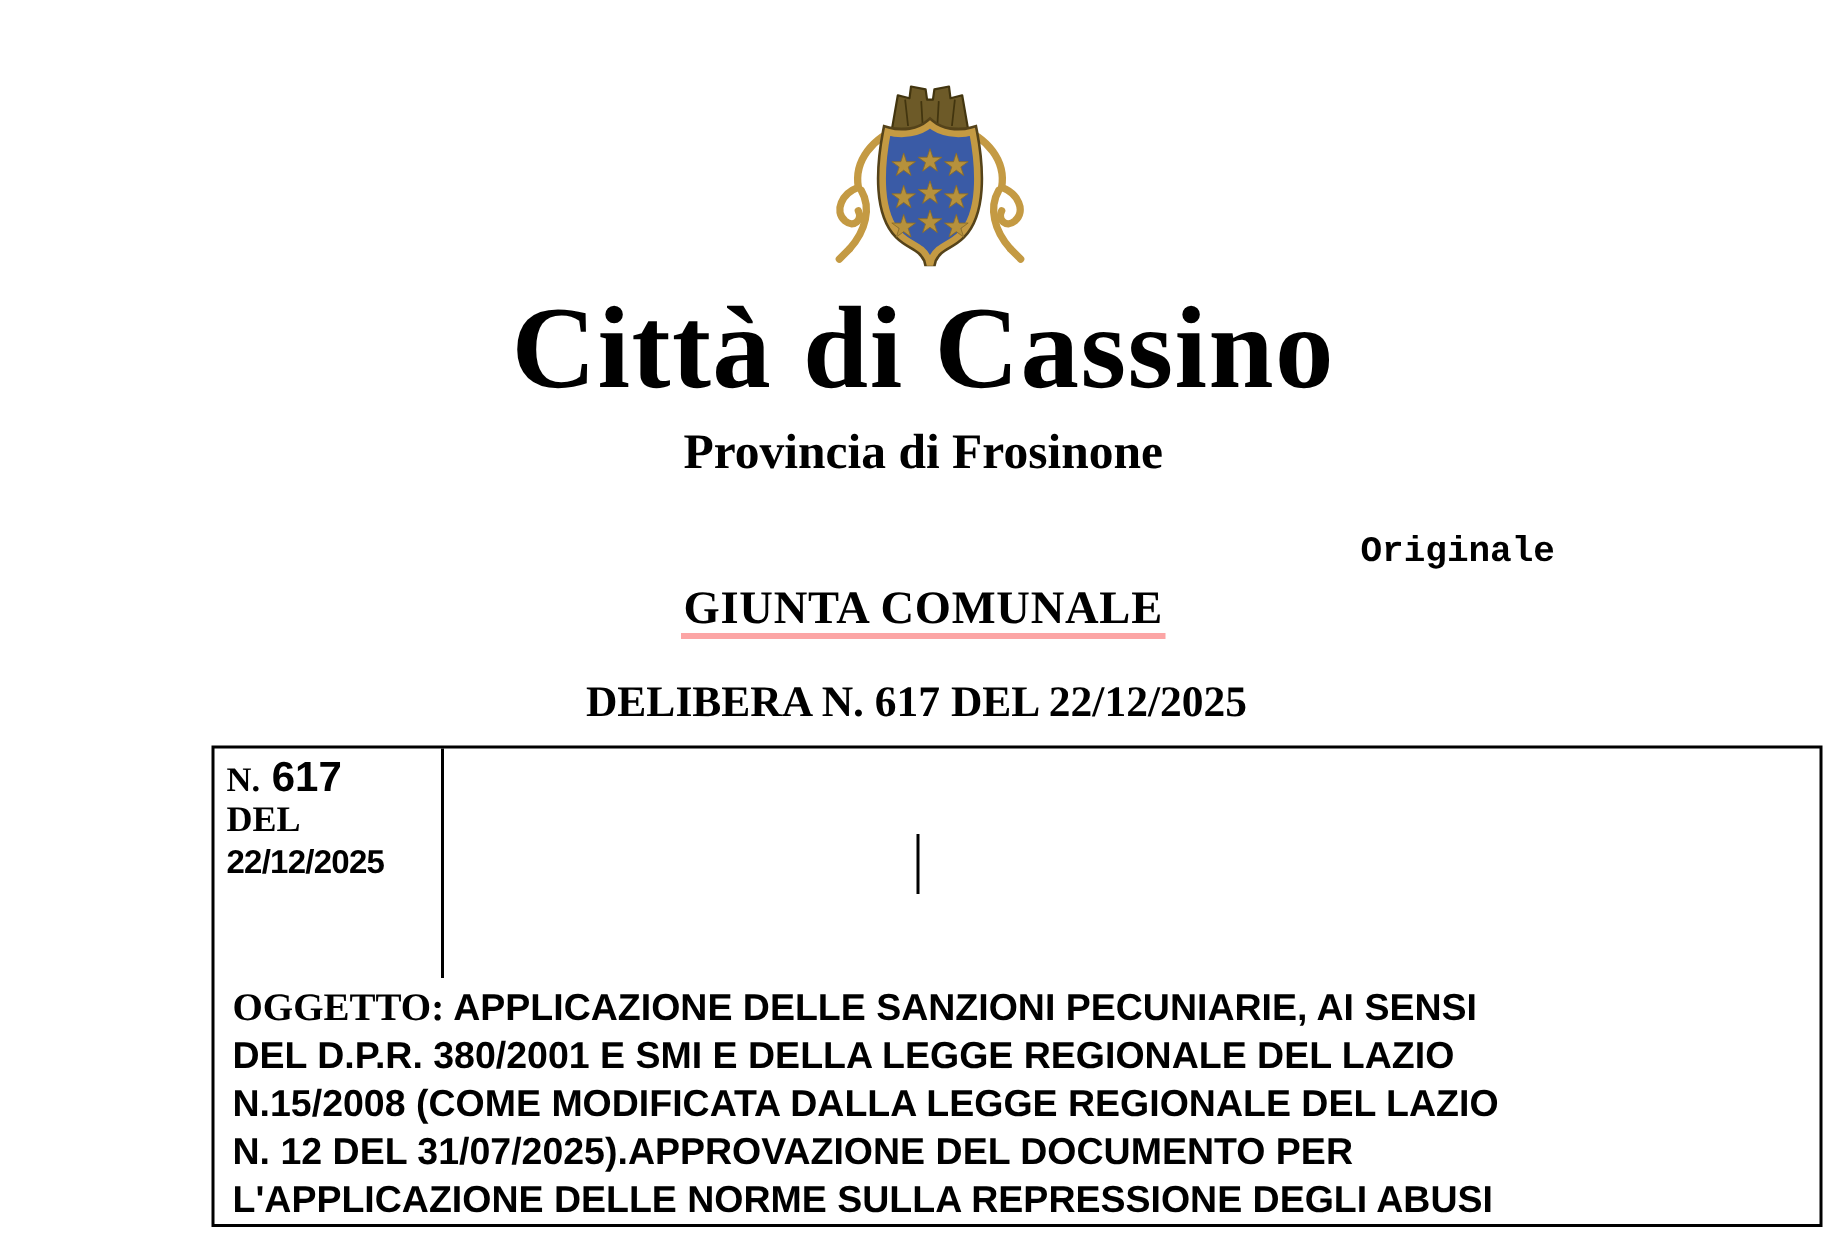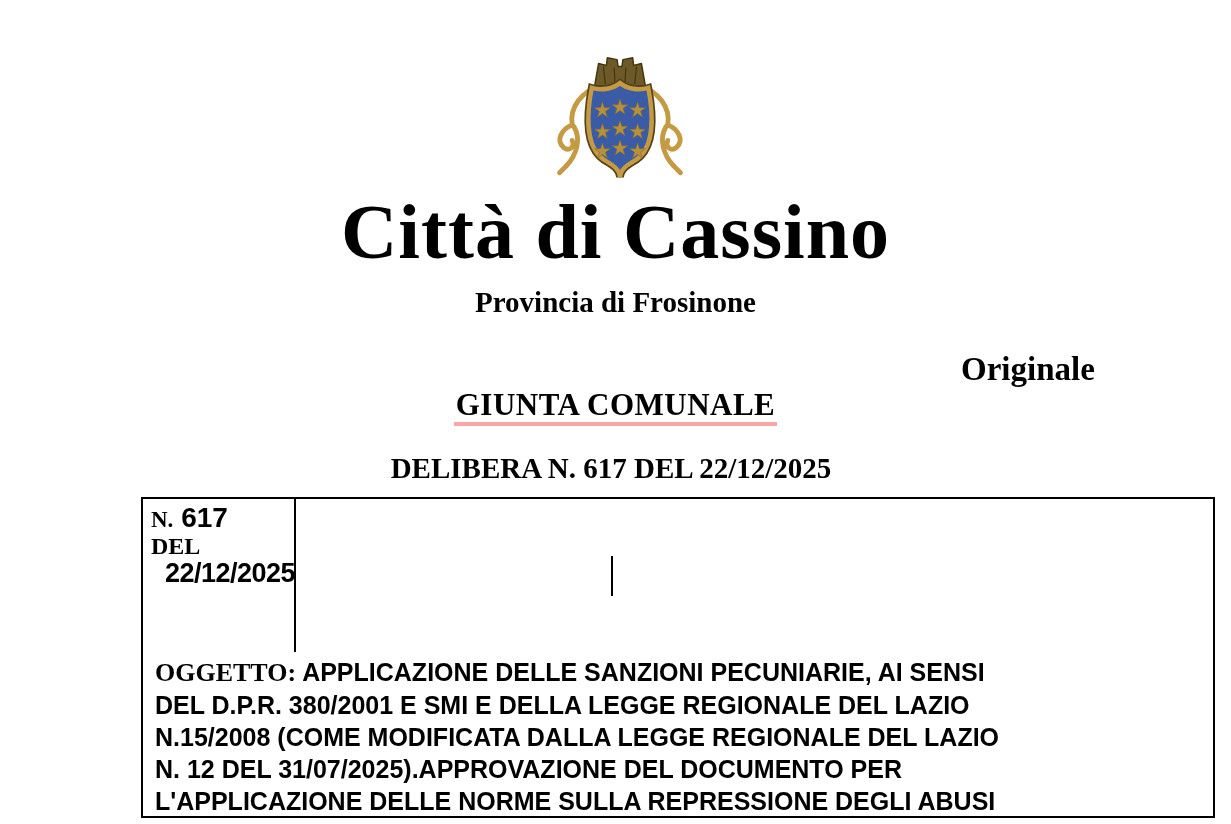--- a/index.html
+++ b/index.html
@@ -21,27 +21,27 @@
     font-family:"Liberation Serif",serif;
     font-weight:bold;
     font-size:78px;line-height:88px;
     letter-spacing:1px;
   }
   .province{
     position:absolute;left:0;top:284px;width:1231px;
     text-align:center;
     font-family:"Liberation Serif",serif;
     font-weight:bold;
-    font-size:29px;line-height:36px;
+    font-size:33px;line-height:36px;
   }
   .copy-type{
-    position:absolute;left:961px;top:351px;
-    font-family:Liberation Serif, serif;
+    position:absolute;left:907px;top:351px;
+    font-family:Liberation Mono, monospace;
     font-weight:bold;
-    font-size:33px;line-height:36px;
+    font-size:24px;line-height:36px;
   }
   .body-title-wrap{
     position:absolute;left:0;top:388px;width:1231px;text-align:center;
   }
   .body-title{
     display:inline-block;
     font-family:"Liberation Serif",serif;
     font-weight:bold;
     font-size:31px;line-height:33px;
     letter-spacing:0.5px;
@@ -68,21 +68,21 @@
     width:153px;flex:0 0 153px;
     border-right:2px solid #000;
     box-sizing:border-box;
     padding:6px 4px 0 8px;
     overflow:hidden;
   }
   .ref-line{line-height:25px;white-space:nowrap;}
   .ref-n-label{font-family:"Liberation Serif",serif;font-weight:bold;font-size:23px;}
   .ref-number{font-family:"Liberation Sans",sans-serif;font-weight:bold;font-size:28px;}
   .ref-del{font-family:"Liberation Serif",serif;font-weight:bold;font-size:24px;}
-  .ref-date{font-family:"Liberation Sans",sans-serif;font-weight:bold;font-size:27px;letter-spacing:-0.5px;margin-left:14px;}
+  .ref-date{font-family:"Liberation Sans",sans-serif;font-weight:bold;font-size:22px;letter-spacing:-0.5px;}
   .oggetto-cell{
     flex:1 1 auto;
     padding:4px 10px 11px 12px;
     overflow:hidden;
   }
   .oggetto-flow{
     font-family:"Liberation Sans",sans-serif;
     font-weight:bold;
     font-size:25px;line-height:32px;
   }

